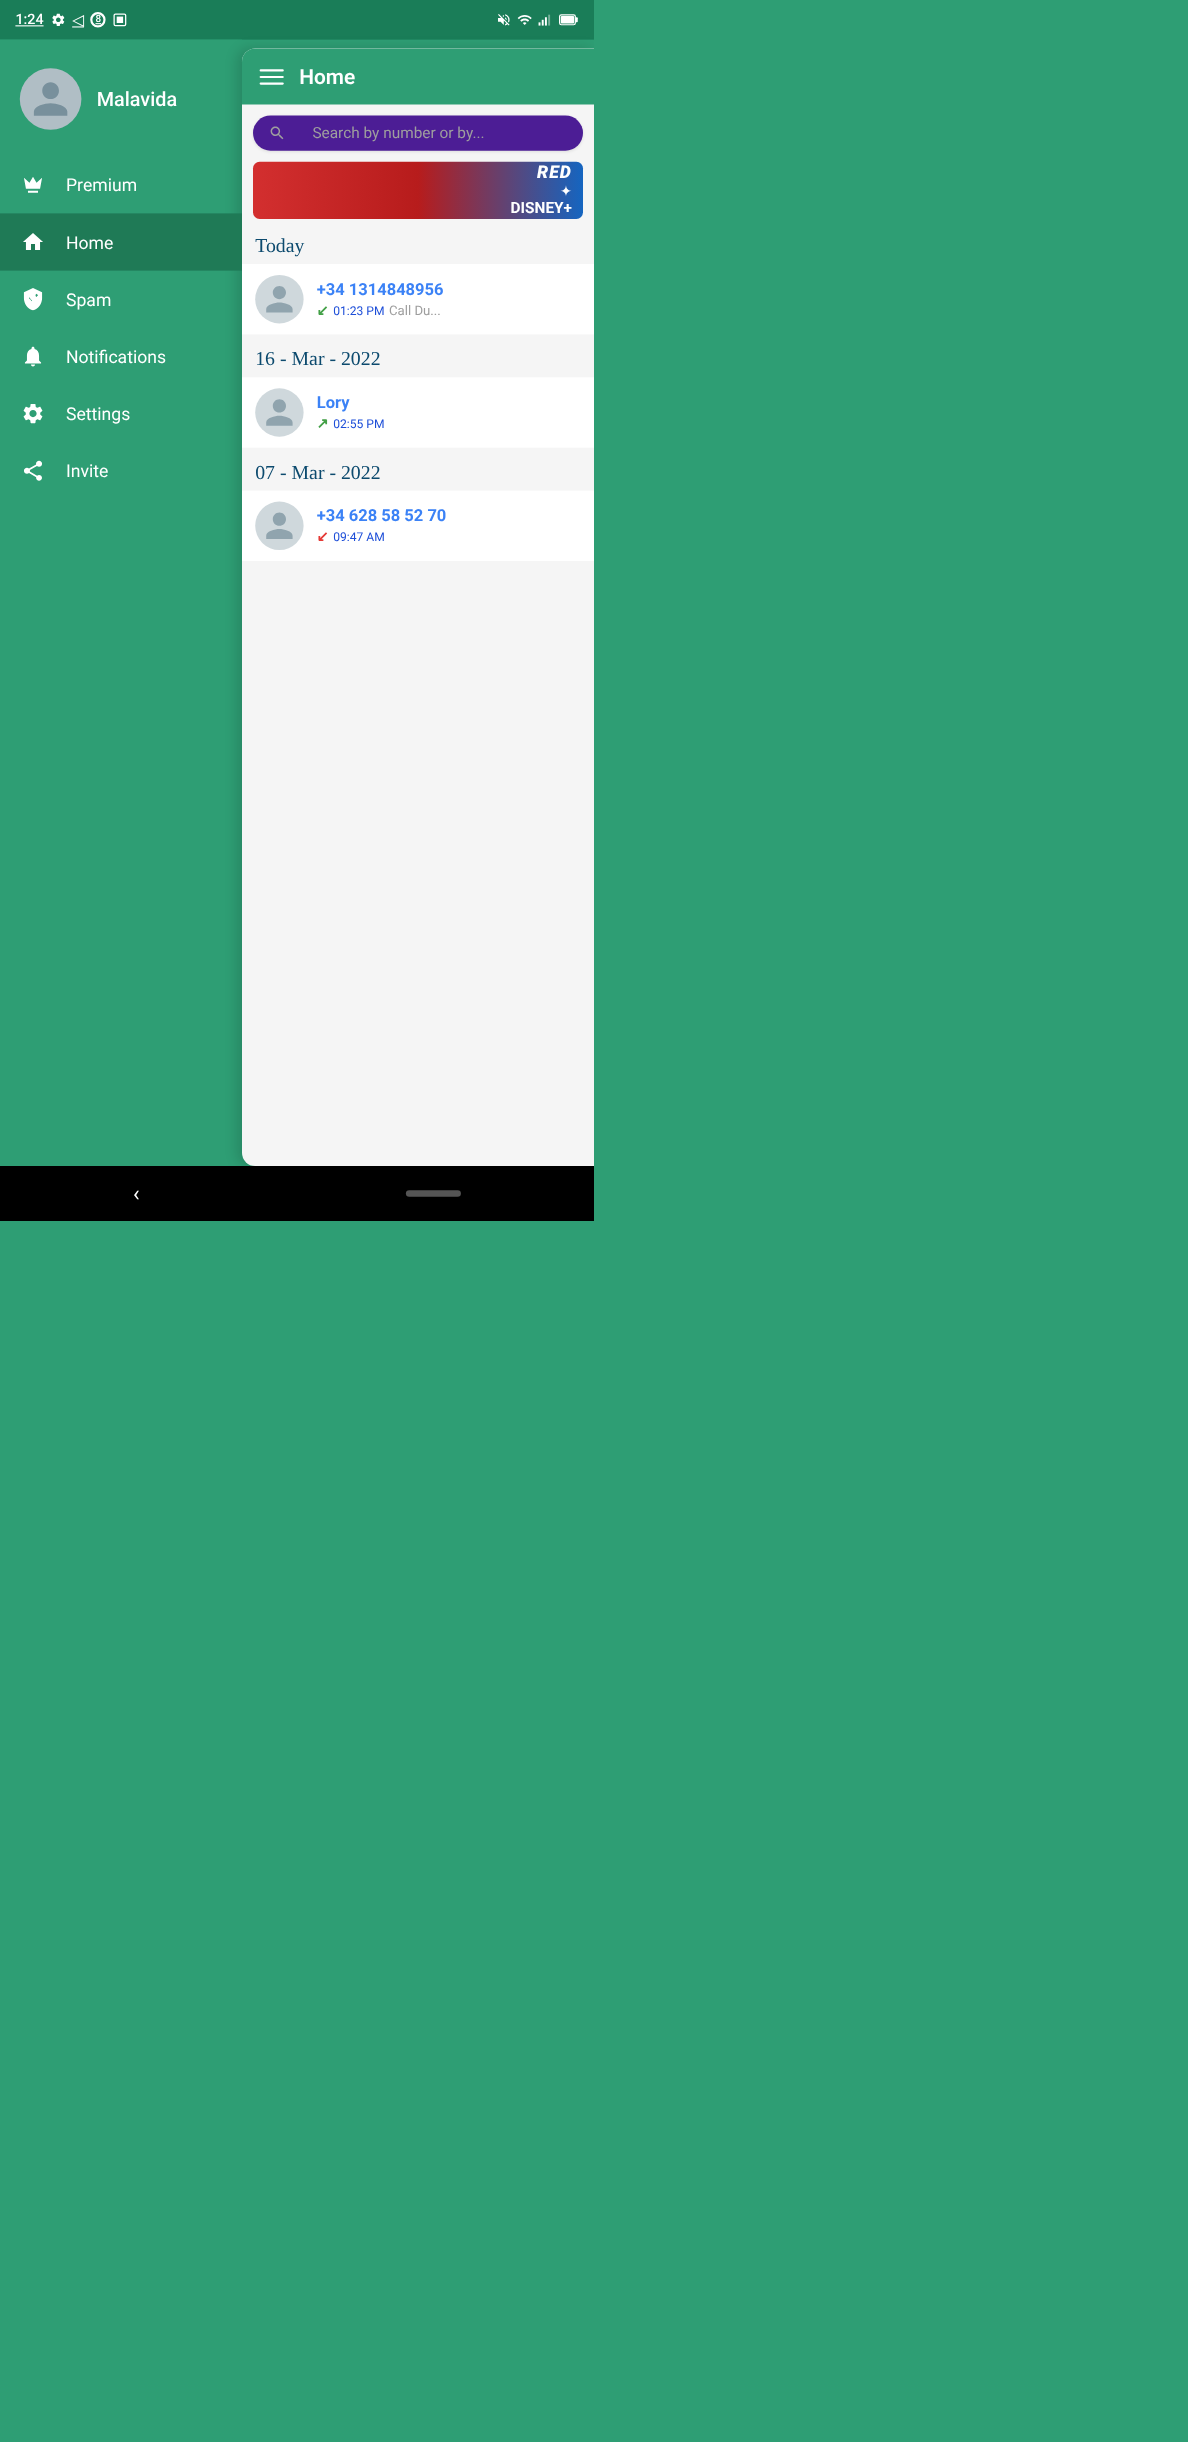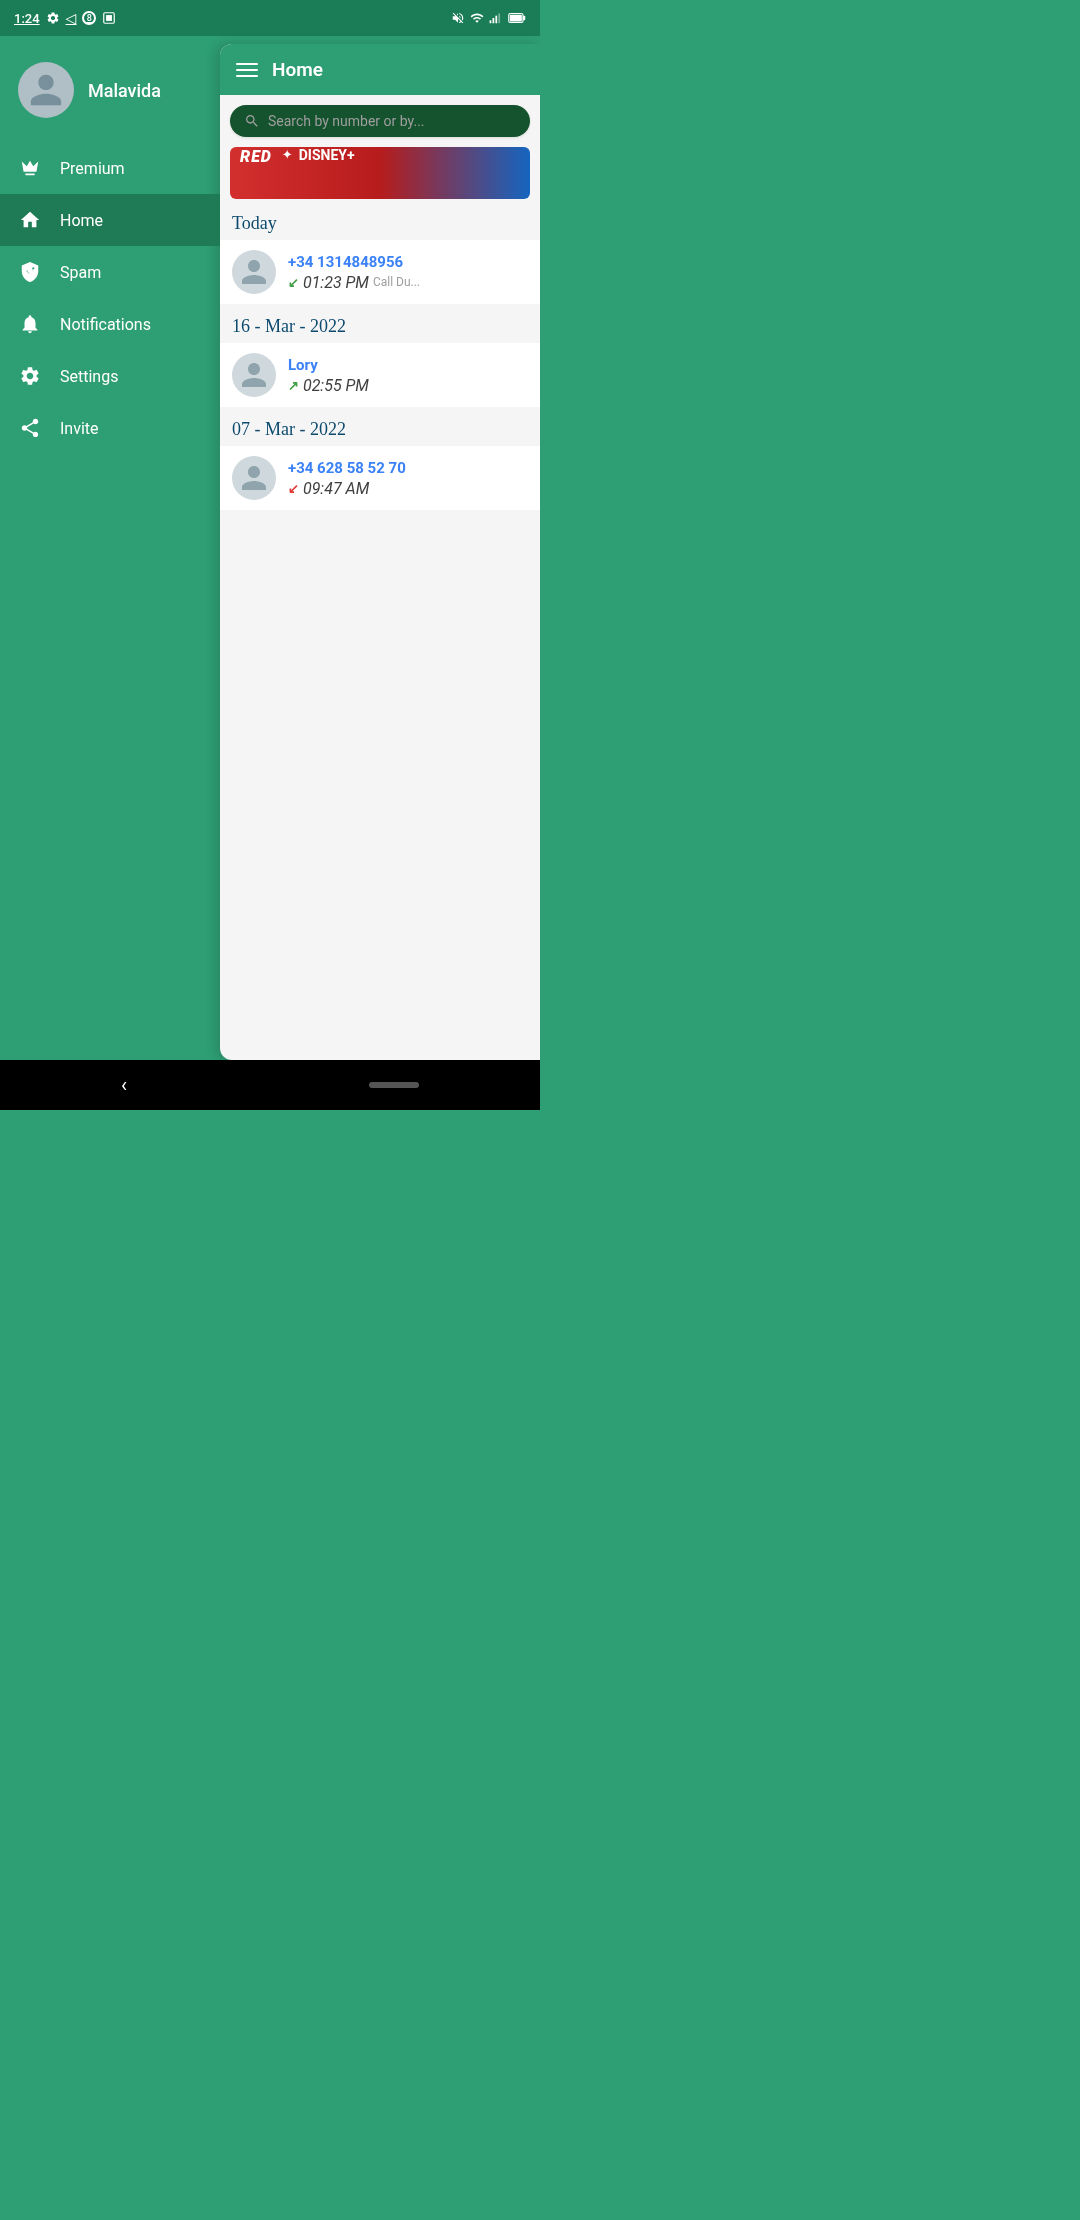--- a/index.html
+++ b/index.html
@@ -133,44 +133,45 @@
       border-radius: 2px;
     }
     .content-title {
       color: white;
       font-size: 19px;
       font-weight: 600;
     }
 
     
     .search-bar {
-      background: #14532d;
+      background: #4c1d95;
       margin: 10px 10px 6px 10px;
       border-radius: 24px;
       display: flex;
       align-items: flex-end;
       padding: 8px 14px;
-      gap: 8px;
+      gap: 24px;
       box-shadow: 0 1px 3px rgba(0,0,0,0.1);
     }
     .search-placeholder {
       color: #9e9e9e;
       font-size: 14px;
     }
 
     
     .ad-banner {
       margin: 4px 10px;
       height: 52px;
       border-radius: 6px;
       overflow: hidden;
       background: linear-gradient(to right, #d32f2f, #b71c1c, #1565c0);
       display: flex;
-      align-items: flex-start;
+      align-items: flex-end;
       padding: 0 10px;
+      flex-direction: column;
     }
     .ad-text-red {
       color: white;
       font-size: 16px;
       font-weight: 900;
       font-style: italic;
       letter-spacing: 1px;
     }
     .ad-text-white {
       color: white;
@@ -230,23 +231,22 @@
       margin-top: 2px;
     }
     .call-arrow {
       font-size: 13px;
       font-weight: bold;
     }
     .call-arrow.outgoing { color: #43a047; }
     .call-arrow.missed { color: #e53935; }
     .call-arrow.incoming { color: #43a047; }
     .call-time {
-      font-size: 16px;
-      color: #404040;
-      font-style: italic;
+      font-size: 11px;
+      color: #1d4ed8;
     }
     .call-duration {
       font-size: 12px;
       color: #9e9e9e;
     }
 
     
     .bottom-nav {
       height: 50px;
       background: #000;

